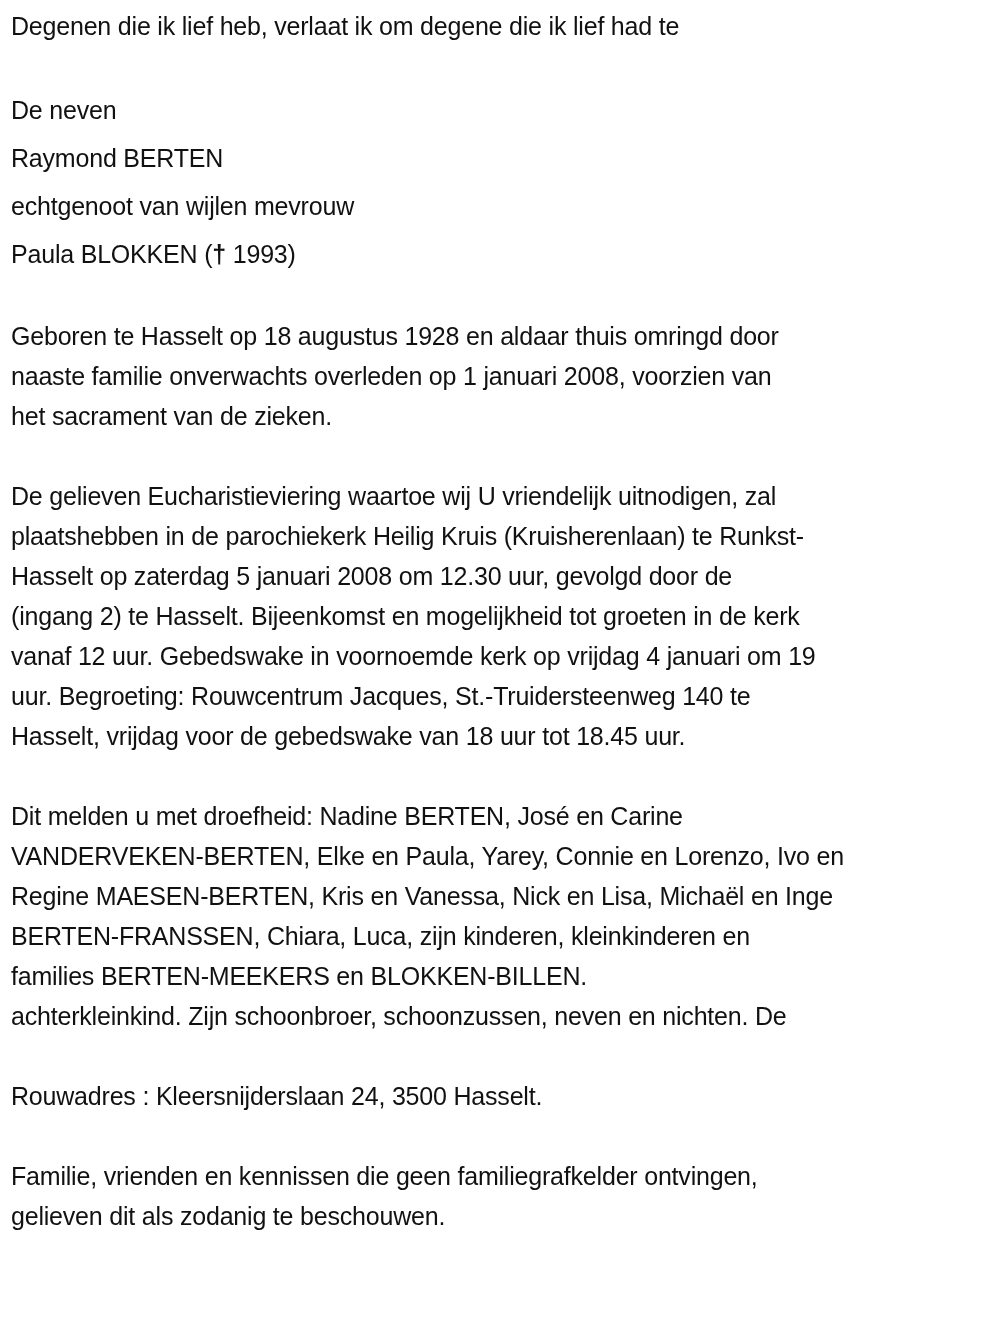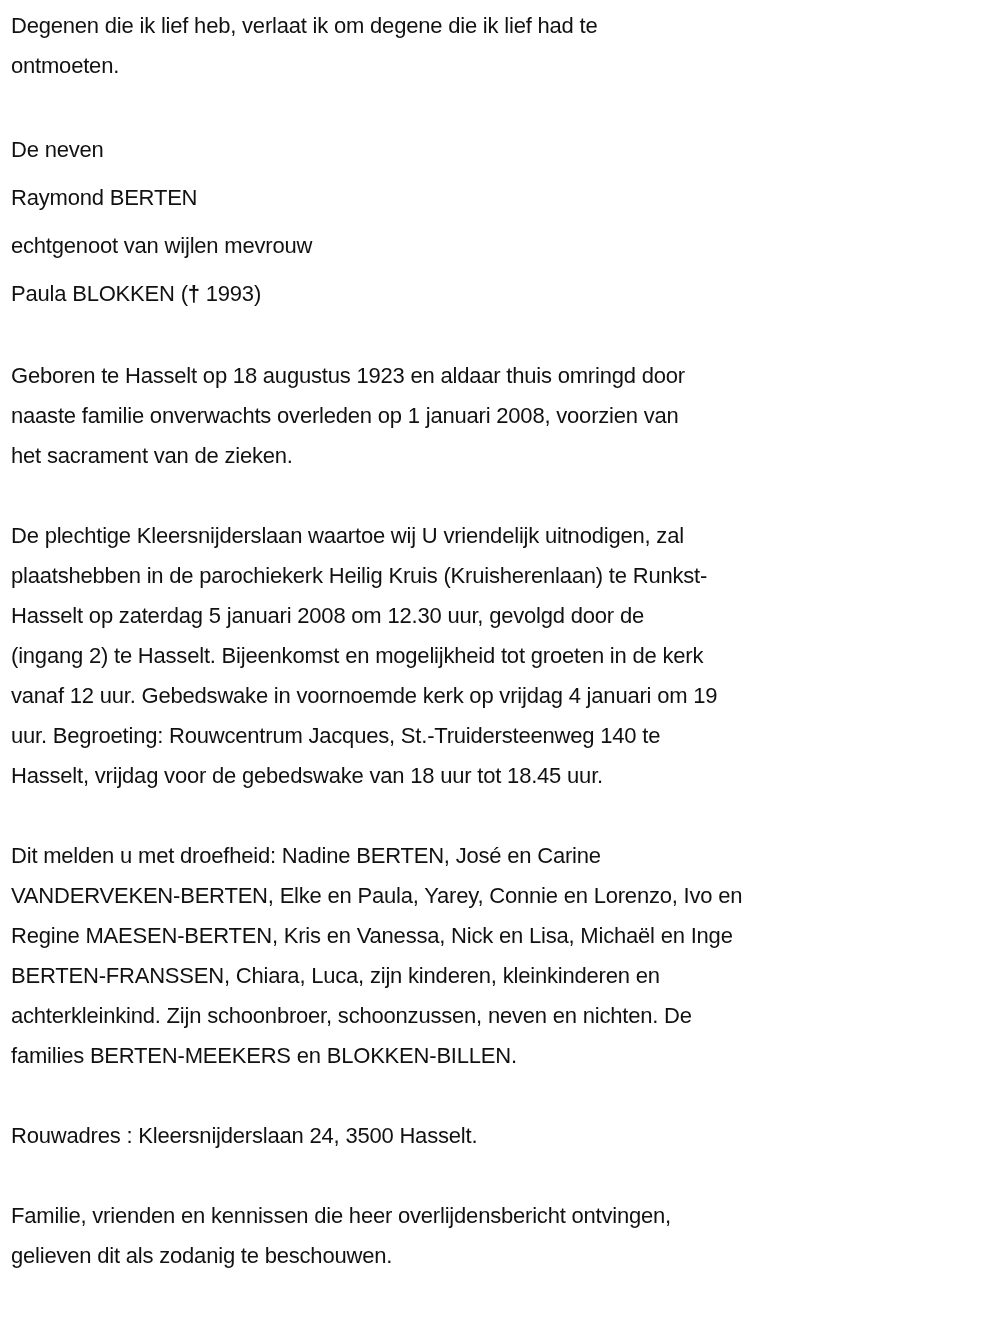--- a/index.html
+++ b/index.html
@@ -13,21 +13,21 @@
       overflow: hidden;
       position: relative;
       font-family: "Liberation Sans", "DejaVu Sans", sans-serif;
       color: #111111;
     }
     .doc {
       position: absolute;
       left: 11px;
       top: 6px;
       width: 985px;
-      font-size: 22px;
+      font-size: 25px;
       letter-spacing: -0.2px;
       line-height: 40px;
     }
     .line {
       display: block;
       white-space: nowrap;
       height: 40px;
     }
     .line.short {
       height: 48px;
@@ -48,69 +48,68 @@
       margin: 0;
     }
   </style>
 </head>
 <body>
 
 <div class="doc">
 
   <p>
     <span class="line">Degenen die ik lief heb, verlaat ik om degene die ik lief had te</span>
-    <span class="line">ontmoeten.</span>
   </p>
 
   <span class="gap"></span>
 
   <div>
     <span class="line short">De neven</span>
     <span class="line short bold">Raymond BERTEN</span>
     <span class="line short">echtgenoot van wijlen mevrouw</span>
     <span class="line short"><span>Paula BLOKKEN</span> (<span class="cross">†</span>&nbsp;<span>1993</span>)</span>
   </div>
 
   <span class="gap" style="height:38px"></span>
 
   <p>
-    <span class="line">Geboren te Hasselt op 18 augustus 1923 en aldaar thuis omringd door</span>
+    <span class="line">Geboren te Hasselt op 18 augustus 1928 en aldaar thuis omringd door</span>
     <span class="line">naaste familie onverwachts overleden op 1 januari 2008, voorzien van</span>
     <span class="line">het sacrament van de zieken.</span>
   </p>
 
   <span class="gap"></span>
 
   <p>
-    <span class="line">De plechtige Kleersnijderslaan waartoe wij U vriendelijk uitnodigen, zal</span>
+    <span class="line">De gelieven Eucharistieviering waartoe wij U vriendelijk uitnodigen, zal</span>
     <span class="line">plaatshebben in de parochiekerk Heilig Kruis (Kruisherenlaan) te Runkst-</span>
     <span class="line">Hasselt op zaterdag 5 januari 2008 om 12.30 uur, gevolgd door de</span>
     <span class="line">(ingang 2) te Hasselt. Bijeenkomst en mogelijkheid tot groeten in de kerk</span>
     <span class="line">vanaf 12 uur. Gebedswake in voornoemde kerk op vrijdag 4 januari om 19</span>
     <span class="line">uur. Begroeting: Rouwcentrum Jacques, St.-Truidersteenweg 140 te</span>
     <span class="line">Hasselt, vrijdag voor de gebedswake van 18 uur tot 18.45 uur.</span>
   </p>
 
   <span class="gap"></span>
 
   <p>
     <span class="line">Dit melden u met droefheid: Nadine BERTEN, José en Carine</span>
     <span class="line">VANDERVEKEN-BERTEN, Elke en Paula, Yarey, Connie en Lorenzo, Ivo en</span>
     <span class="line">Regine MAESEN-BERTEN, Kris en Vanessa, Nick en Lisa, Michaël en Inge</span>
     <span class="line">BERTEN-FRANSSEN, Chiara, Luca, zijn kinderen, kleinkinderen en</span>
+    <span class="line">families BERTEN-MEEKERS en BLOKKEN-BILLEN.</span>
     <span class="line">achterkleinkind. Zijn schoonbroer, schoonzussen, neven en nichten. De</span>
-    <span class="line">families BERTEN-MEEKERS en BLOKKEN-BILLEN.</span>
   </p>
 
   <span class="gap"></span>
 
   <p>
     <span class="line">Rouwadres : Kleersnijderslaan 24, 3500 Hasselt.</span>
   </p>
 
   <span class="gap"></span>
 
   <p>
-    <span class="line">Familie, vrienden en kennissen die heer overlijdensbericht ontvingen,</span>
+    <span class="line">Familie, vrienden en kennissen die geen familiegrafkelder ontvingen,</span>
     <span class="line">gelieven dit als zodanig te beschouwen.</span>
   </p>
 
 </div>
 
 </body></html>

